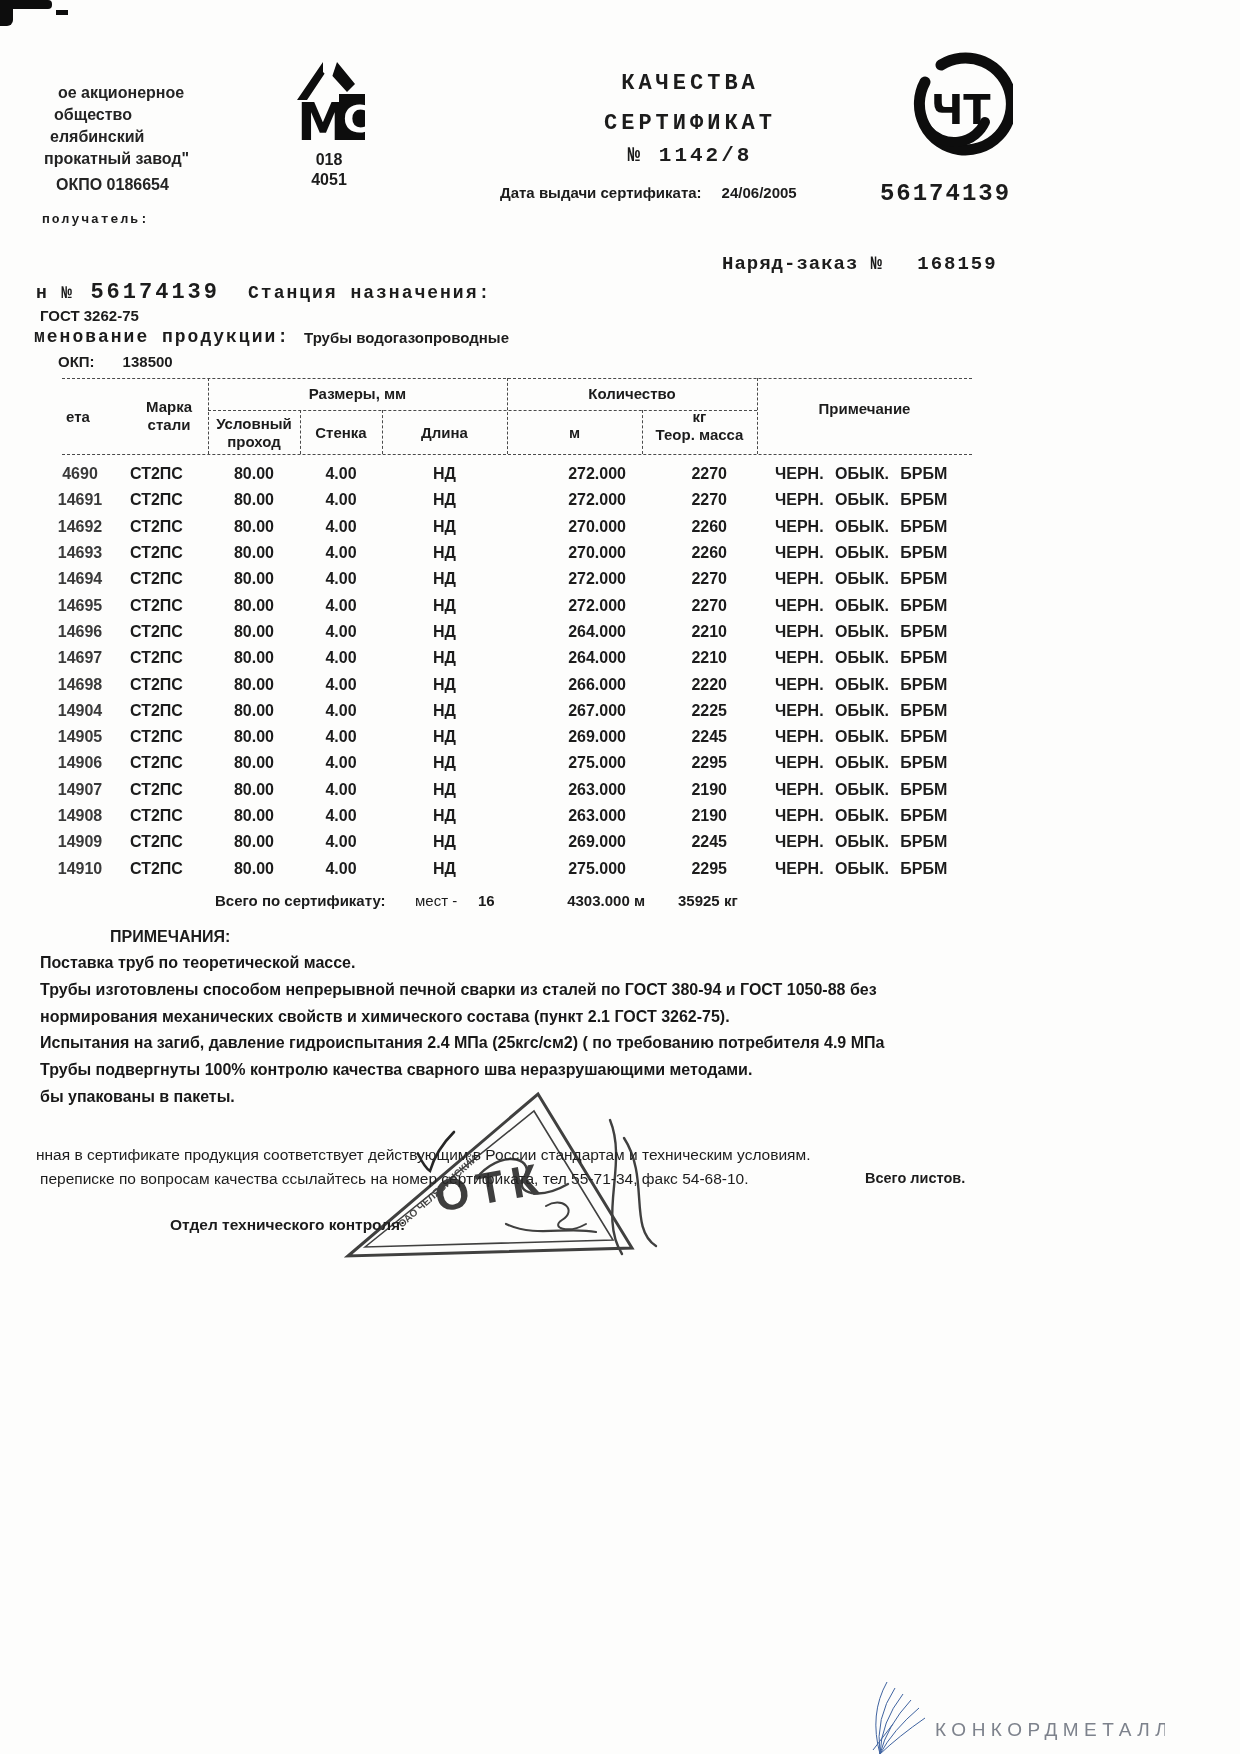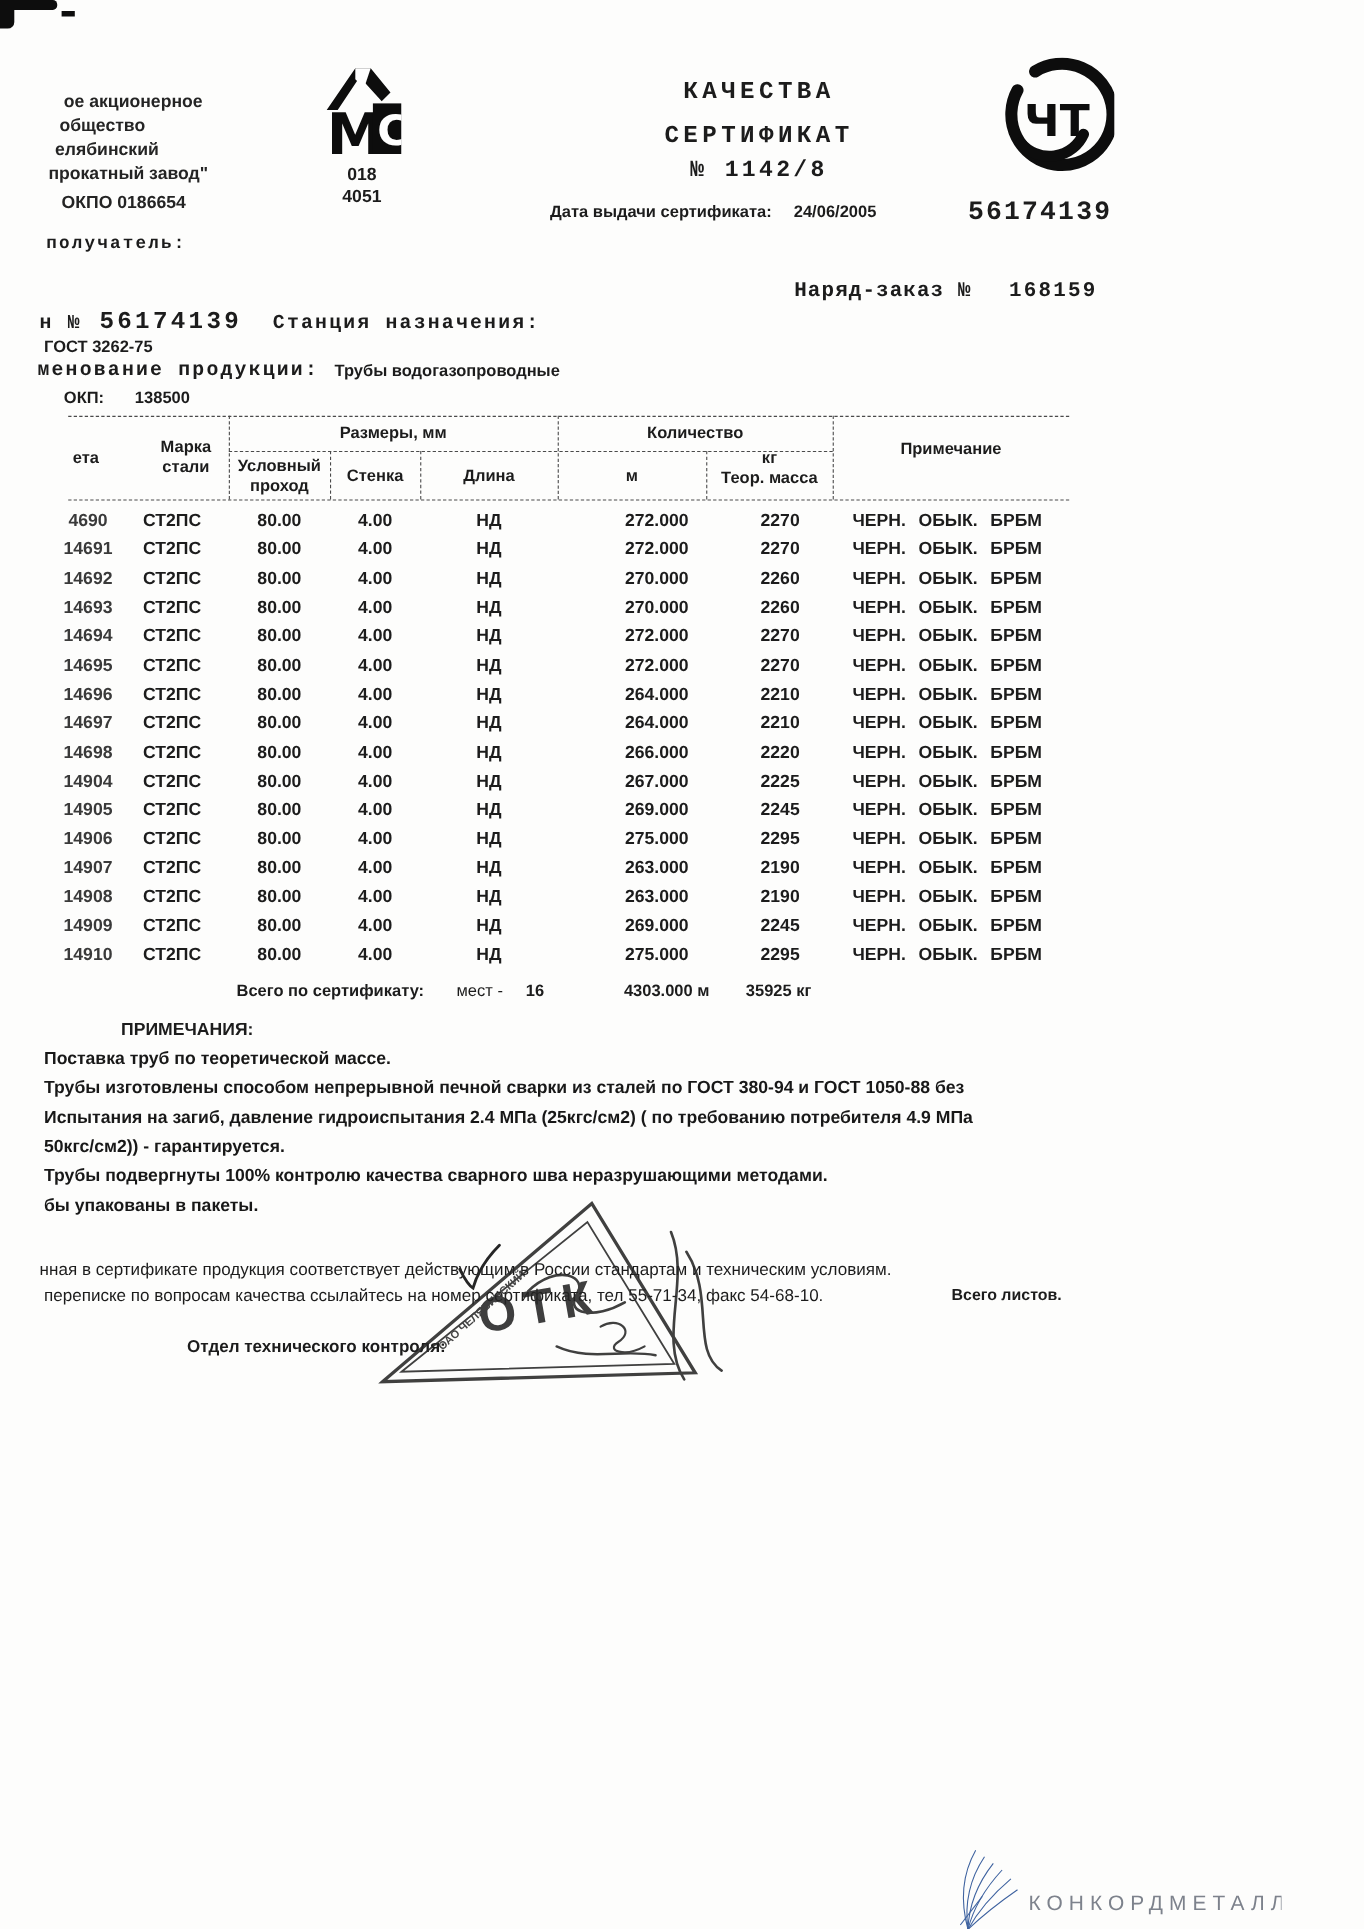--- a/index.html
+++ b/index.html
@@ -22,21 +22,21 @@
 
   .ms-codes{left:293px;top:150px;width:72px;text-align:center;font-size:16px;font-weight:700;line-height:20px}
 
   
   .title{left:480px;top:64px;width:420px;text-align:center;font-weight:700;letter-spacing:4px;font-size:22px;line-height:40px}
   .cert-no{left:480px;top:144px;width:420px;text-align:center;font-weight:700;letter-spacing:3px;font-size:21px}
   .dateline{left:500px;top:184px;font-size:15px;font-weight:600;display:flex;gap:20px}
 
   .cht-number{left:868px;top:180px;width:155px;text-align:center;font-size:24px;font-weight:700;letter-spacing:2px}
 
-  .receiver{left:42px;top:212px;font-size:16px;font-weight:700;letter-spacing:2px}
+  .receiver{left:42px;top:212px;font-size:13px;font-weight:700;letter-spacing:2px}
   .order{left:722px;top:253px;font-size:19px;font-weight:600;letter-spacing:1px}
   .order b{margin-left:34px;letter-spacing:2px}
   .certline{left:36px;top:280px;font-size:18px;font-weight:700;letter-spacing:2px;display:flex;align-items:baseline}
   .certline .num{font-size:22px;margin:0 28px 0 16px;letter-spacing:3px}
   .gost{left:40px;top:307px;font-size:15px;font-weight:600}
   .product{left:34px;top:327px;font-size:18px;font-weight:700;letter-spacing:2px;display:flex;align-items:center}
   .product .val{font-family:"Liberation Sans",sans-serif;font-size:15px;font-weight:700;letter-spacing:0;margin-left:14px}
   .okp{left:58px;top:353px;font-size:15px;font-weight:600}
   .okp b{margin-left:28px}
 
@@ -357,24 +357,24 @@
   <span style="left:535px;width:110px;text-align:right;font-weight:700">4303.000 м</span>
   <span style="left:678px;font-weight:700">35925 кг</span>
 </div>
 
 <div class="abs notes-title">ПРИМЕЧАНИЯ:</div>
 <div class="abs notes">
   <div>Поставка труб по теоретической массе.</div>
 
   <div>Трубы изготовлены способом непрерывной печной сварки из сталей по ГОСТ 380-94 и ГОСТ 1050-88 без</div>
 
+  <div>нормирования механических свойств и химического состава (пункт 2.1 ГОСТ 3262-75).</div>
 
   <div>Испытания на загиб,  давление гидроиспытания 2.4 МПа (25кгс/см2) ( по требованию потребителя 4.9 МПа</div>
 
-  <div>50кгс/см2)) - гарантируется.</div>
 
   <div>Трубы подвергнуты 100% контролю качества сварного шва неразрушающими методами.</div>
 
   <div>бы упакованы в пакеты.</div>
 </div>
 
 <div class="abs conformity">нная в сертификате продукция соответствует действующим в России стандартам и техническим условиям.</div>
 <div class="abs contact">переписке по вопросам качества ссылайтесь на номер сертификата, тел 55-71-34, факс 54-68-10.</div>
 <div class="abs sheets">Всего листов.</div>
 <div class="abs otk-label">Отдел технического контроля:</div>

